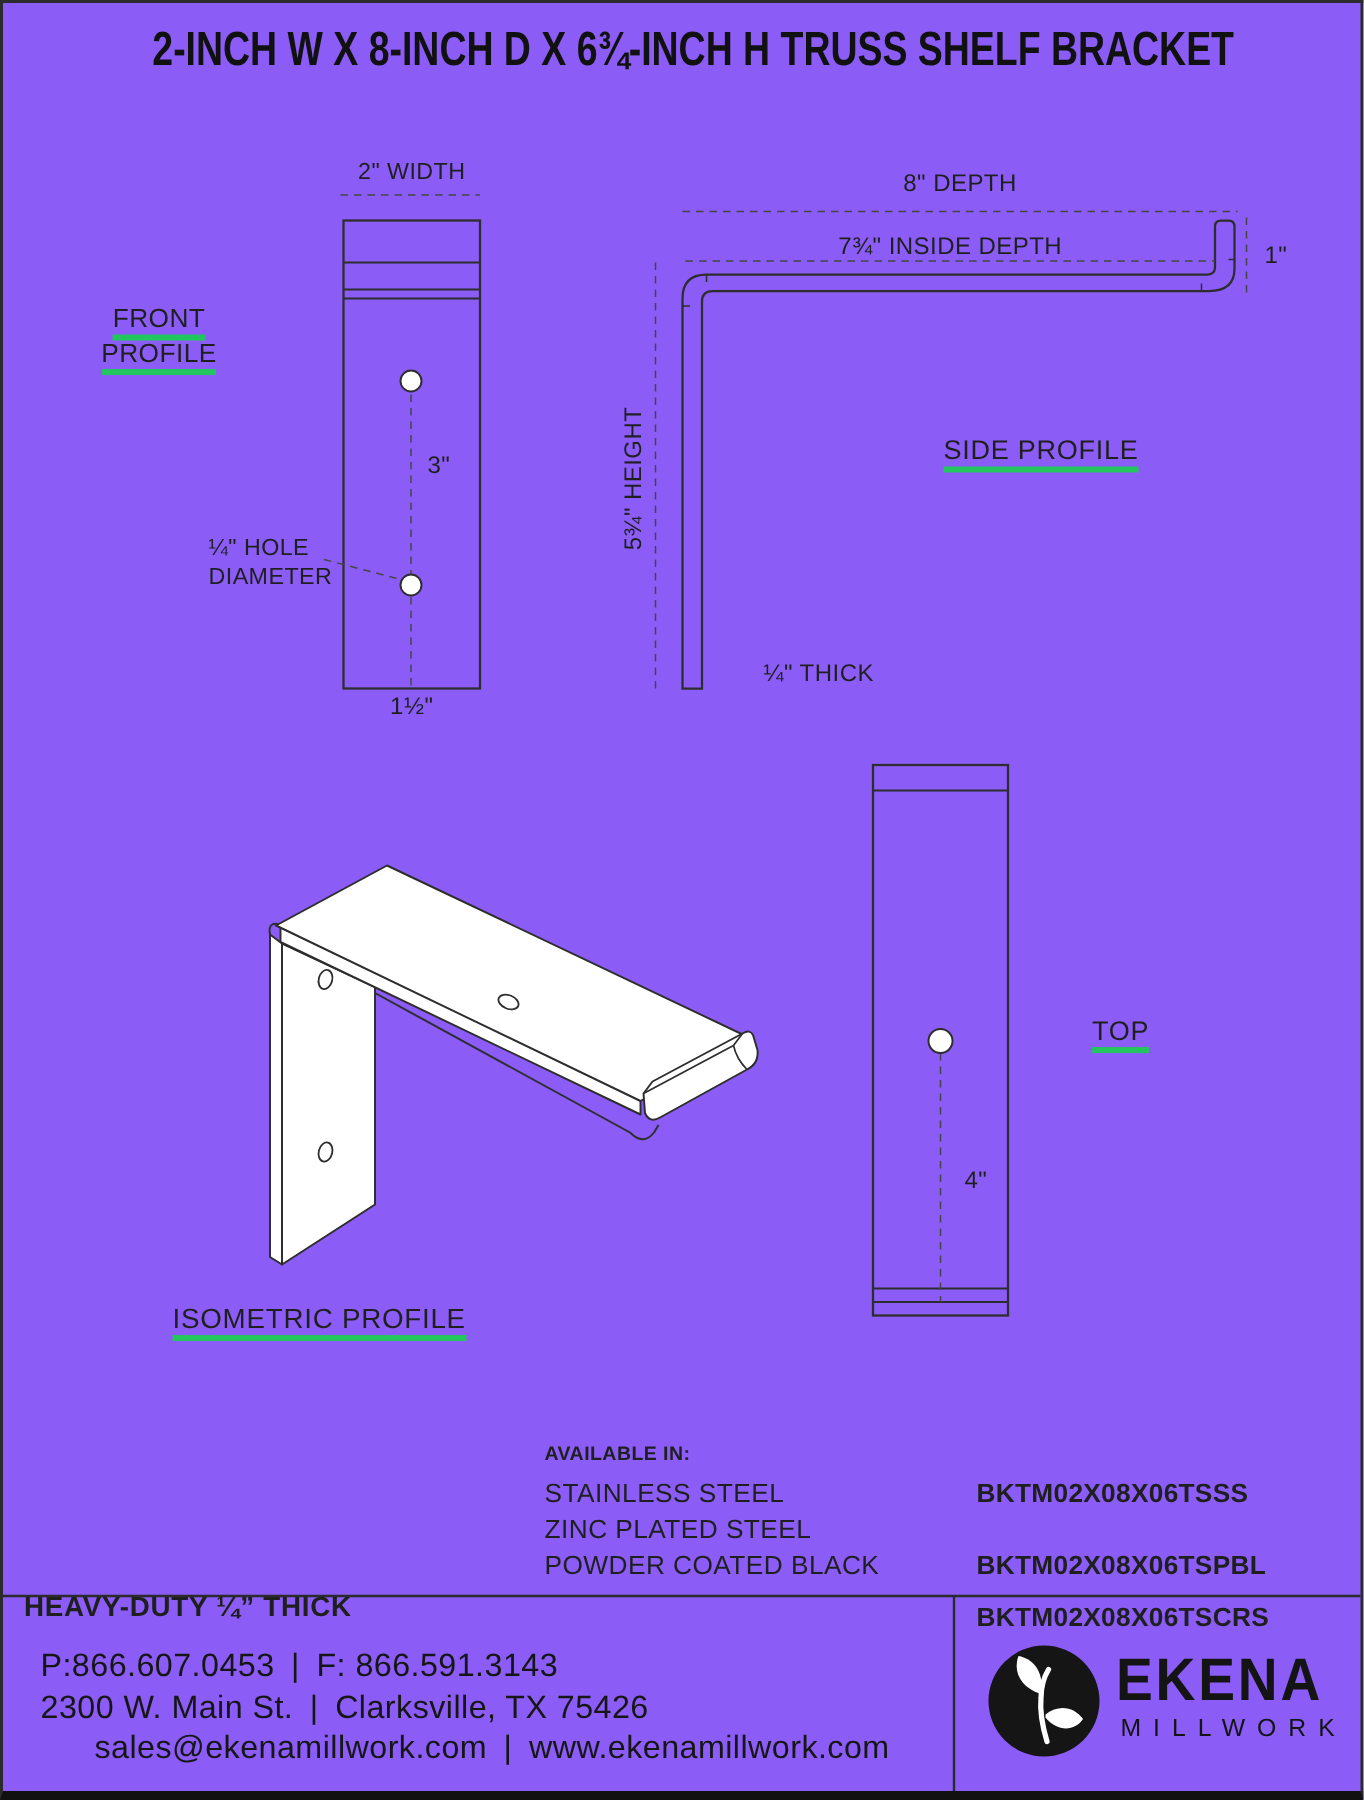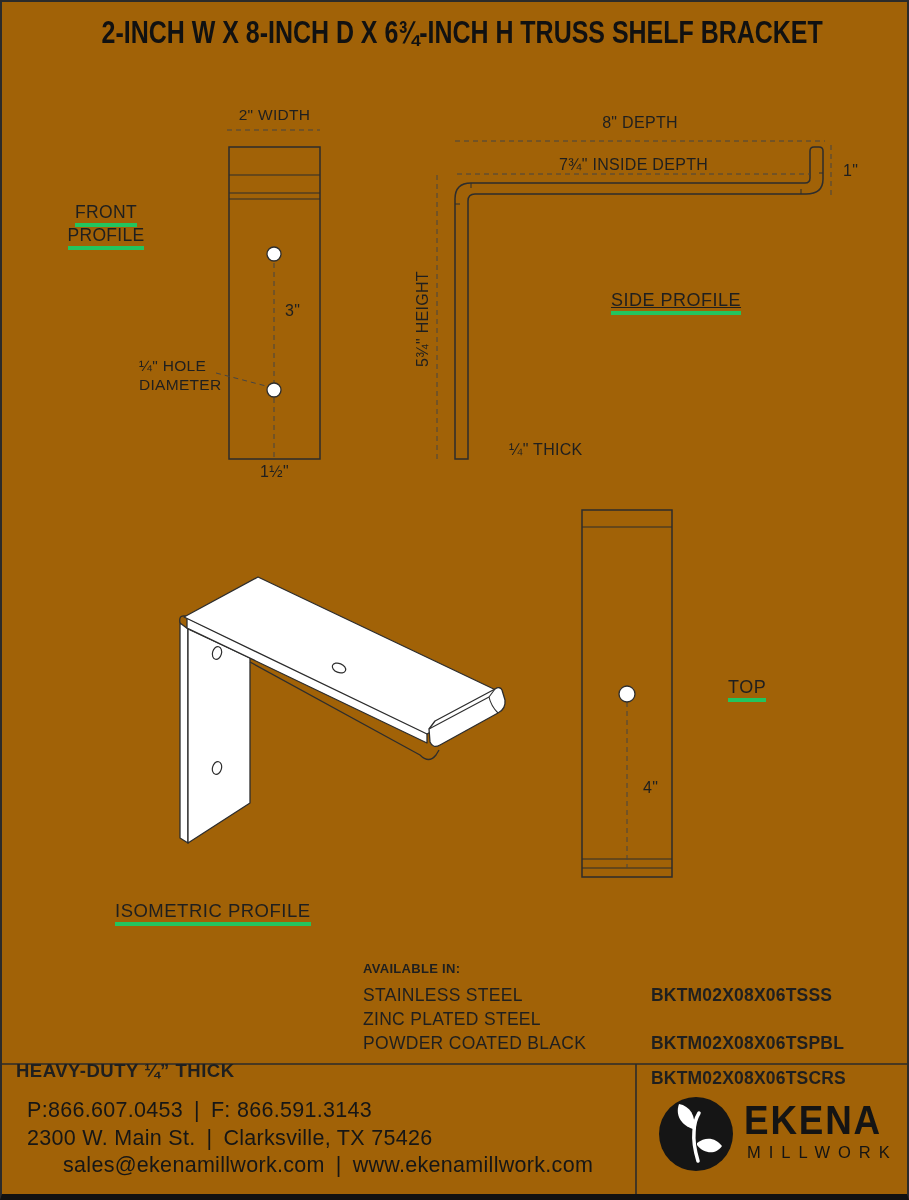--- a/index.html
+++ b/index.html
@@ -1,18 +1,18 @@
 <!DOCTYPE html>
 <html><head>
 <meta charset="utf-8">
 <style>
   html,body{margin:0;padding:0;background:#e8e8e8;}
   .page{
     position:relative;width:909px;height:1200px;margin:0 auto;
-    background:#a16207;box-sizing:border-box;
+    background:#8b5cf6;box-sizing:border-box;
     border:2px solid #2b2b2b;border-bottom:6px solid #111;
     font-family:"Liberation Sans", sans-serif;color:#1c1c1c;overflow:hidden;
   }
   svg.draw{position:absolute;left:0;top:0;}
   .lbl{position:absolute;white-space:nowrap;color:#1f1f1f;letter-spacing:.3px;}
   .ctr{text-align:center;}
   .ul{border-bottom:4px solid #22c55e;padding-bottom:1px;}
   .title{
     position:absolute;top:12px;left:0;right:0;text-align:center;
     font-size:32px;font-weight:bold;white-space:nowrap;
@@ -113,25 +113,25 @@
     <span>¼" HOLE</span><br>
     <span>DIAMETER</span>
   </div>
   <div class="lbl ctr dim" style="left:227px;top:461px;width:91px;">1½"</div>
 
   <div class="lbl ctr dim" style="left:453px;top:112px;width:370px;">8" DEPTH</div>
   <div class="lbl ctr dim" style="left:453px;top:154px;width:357px;">7¾" INSIDE DEPTH</div>
   <div class="lbl dim" style="left:841px;top:160px;">1"</div>
   <div class="lbl ctr dim rot90" style="left:361px;top:308px;width:120px;">5¾" HEIGHT</div>
   <div class="lbl dim" style="left:507px;top:439px;">¼" THICK</div>
-  <div class="lbl viewlabel" style="left:609px;top:288px;text-decoration:underline;">
+  <div class="lbl viewlabel" style="left:627px;top:288px;">
     <span class="ul">SIDE PROFILE</span>
   </div>
 
-  <div class="lbl viewlabel" style="left:113px;top:866px;font-size:18.5px;margin-top:32px;">
+  <div class="lbl viewlabel" style="left:113px;top:866px;font-size:18.5px;">
     <span class="ul">ISOMETRIC PROFILE</span>
   </div>
 
   <div class="lbl viewlabel" style="left:726px;top:675px;">
     <span class="ul">TOP</span>
   </div>
   <div class="lbl dim" style="left:641px;top:777px;">4"</div>
 
   <div class="lbl avail-head" style="left:361px;top:959px;">AVAILABLE IN:</div>
   <div class="lbl avail-finish" style="left:361px;top:983px;">STAINLESS STEEL</div>

